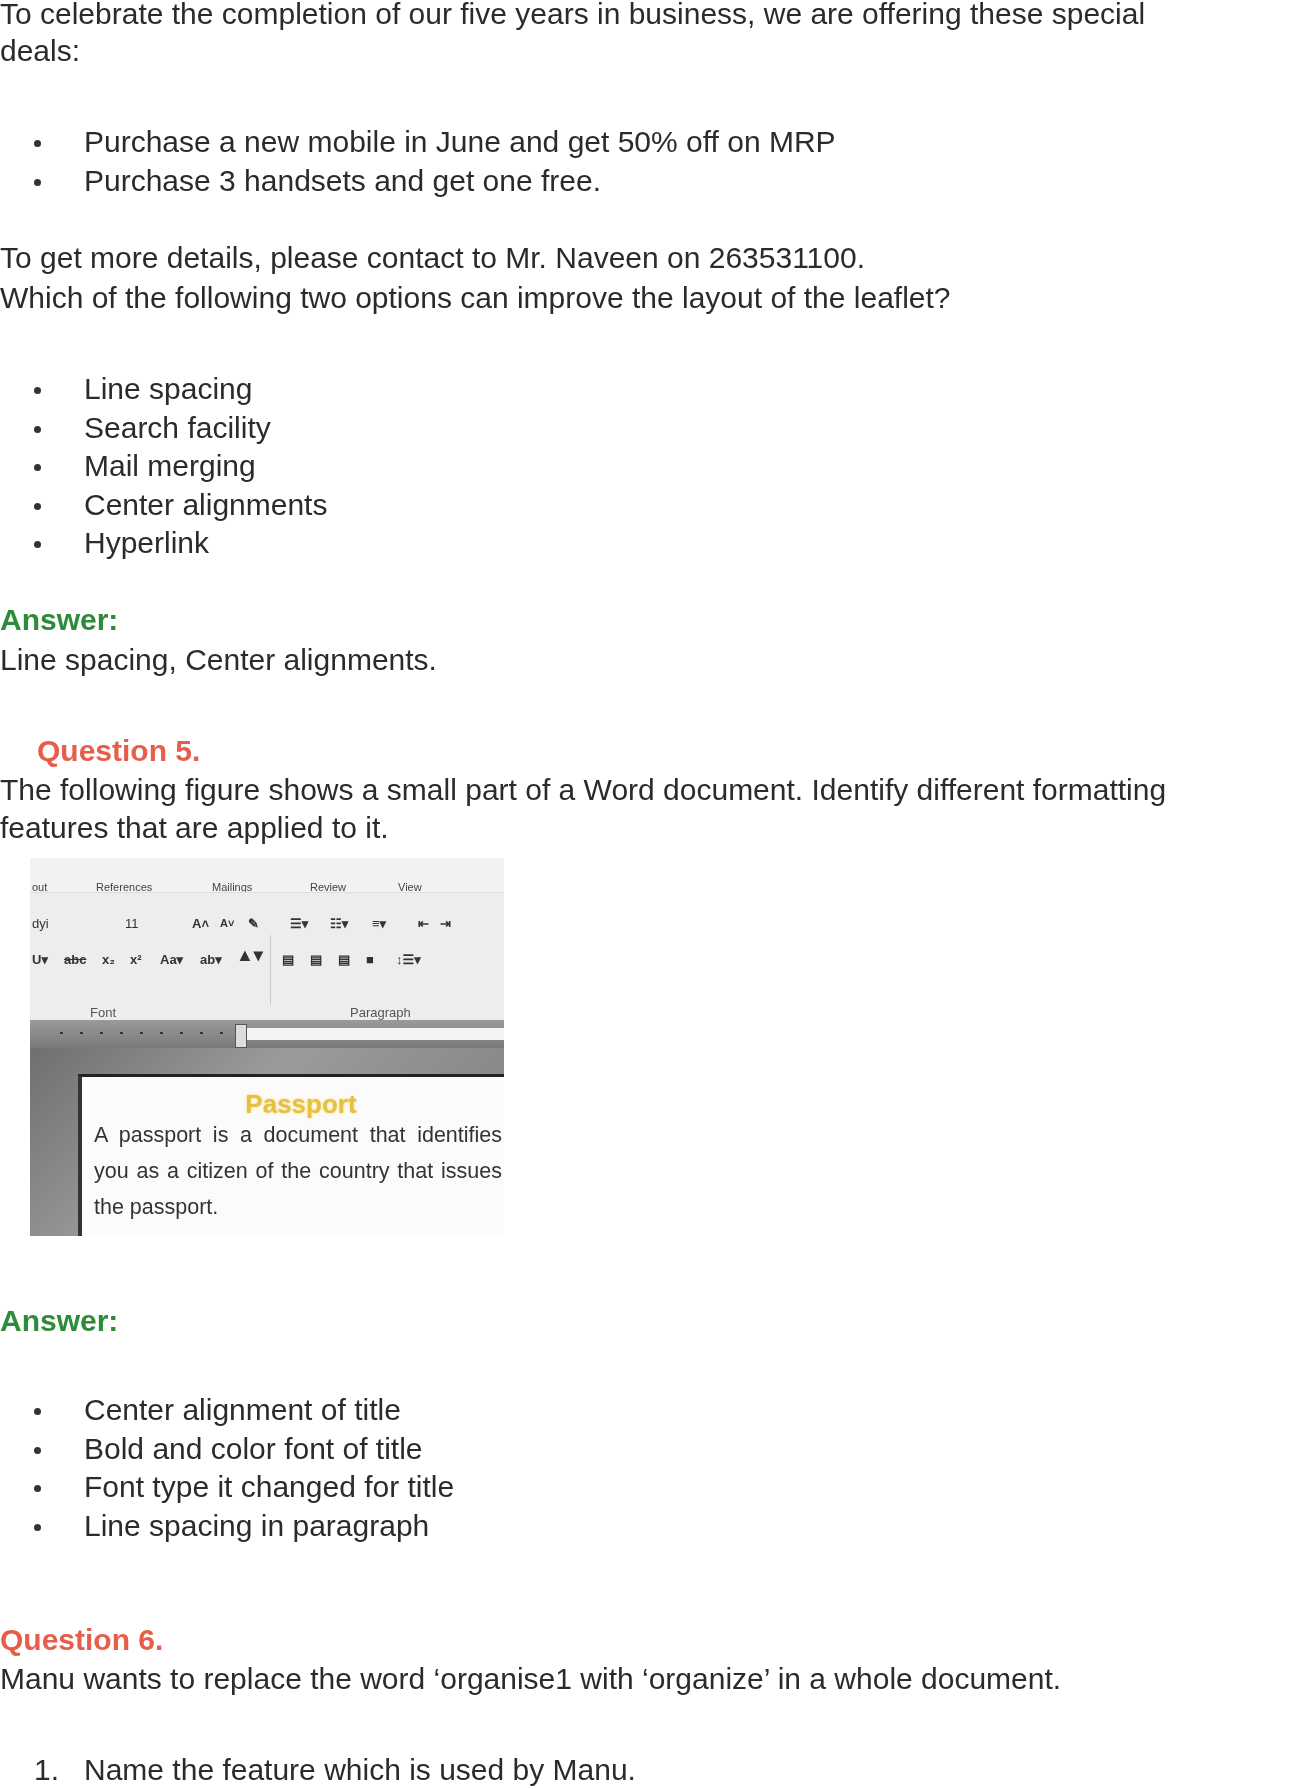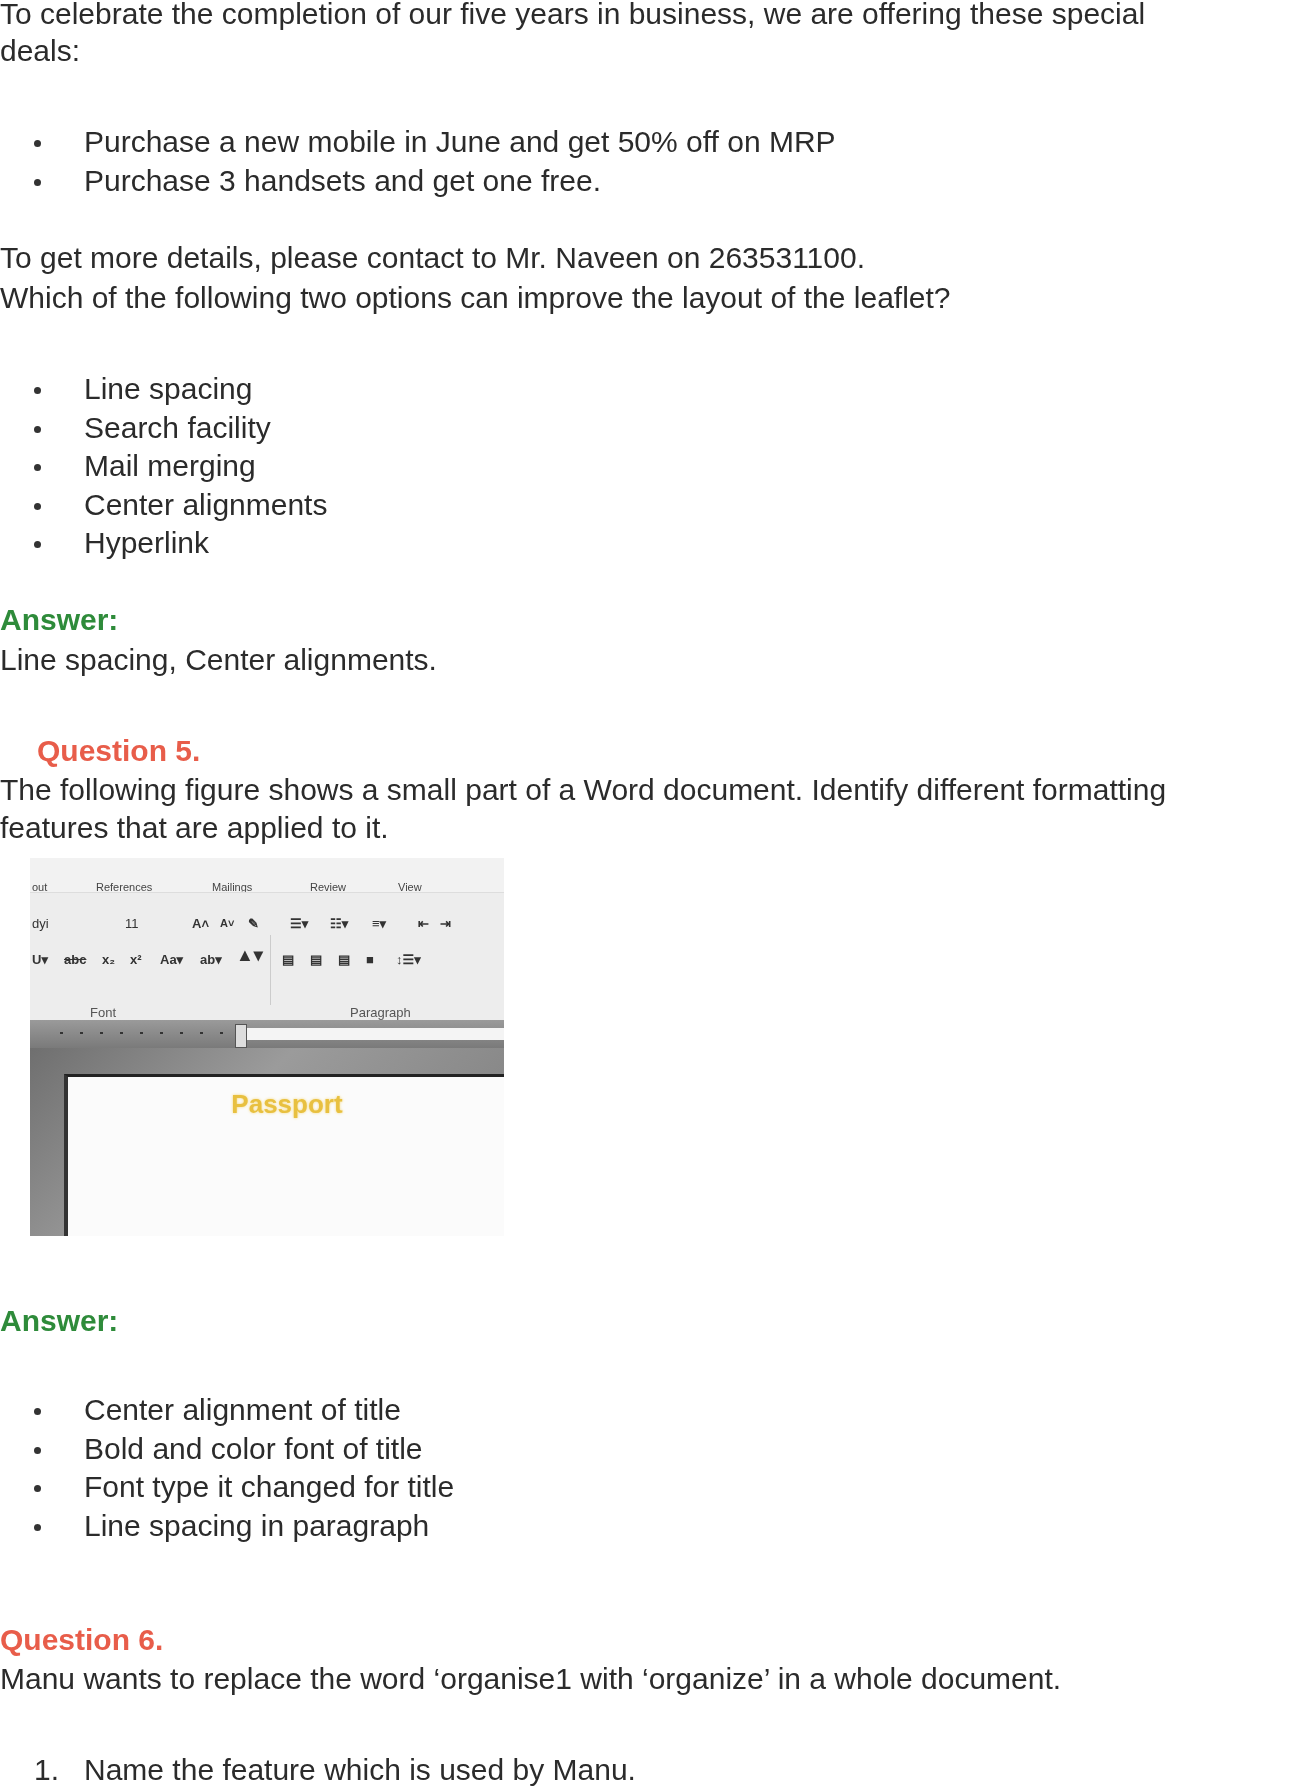--- a/index.html
+++ b/index.html
@@ -24,21 +24,21 @@
   .ribbon { position: absolute; left: 0; top: 34px; width: 474px; height: 128px; background: #ededed; border-top: 1px solid #ddd; }
   .rrow { position: absolute; left: 0; width: 474px; height: 32px; font-size: 13px; color: #333; }
   .rrow span { position: absolute; top: 7px; filter: blur(0.3px); font-weight: bold; }
   .grp { position: absolute; top: 100px; font-size: 13px; color: #555; filter: blur(0.3px); }
   .sep { position: absolute; top: 42px; width: 1px; height: 70px; background: #ccc; }
   .ruler { position: absolute; left: 0; top: 162px; width: 474px; height: 28px; background: linear-gradient(#9a9a9a, #7a7a7a); }
   .ruler .white { position: absolute; left: 212px; top: 8px; width: 262px; height: 12px; background: #f4f4f4; }
   .ruler .dots { position: absolute; left: 30px; top: 12px; width: 170px; height: 2px; background: repeating-linear-gradient(90deg, #333 0 3px, transparent 3px 20px); }
   .ruler .marker { position: absolute; left: 205px; top: 4px; width: 10px; height: 22px; border: 1px solid #555; background: #ddd; }
   .docarea { position: absolute; left: 0; top: 190px; width: 474px; height: 188px; background: linear-gradient(135deg, #6f6f6f, #9b9b9b 40%, #7c7c7c); }
-  .page { position: absolute; left: 34px; top: 26px; width: 438px; height: 162px; background: #fbfbfb; border-left: 4px solid #333; border-top: 3px solid #222; }
+  .page { position: absolute; left: 48px; top: 26px; width: 438px; height: 162px; background: #fbfbfb; border-left: 4px solid #333; border-top: 3px solid #222; }
   .ptitle { position: absolute; left: 0; width: 438px; top: 8px; text-align: center; font-size: 26px; font-weight: bold; color: #e8c040; text-shadow: 0 0 3px #f5d87a; }
   .pbody { position: absolute; left: 12px; top: 40px; width: 408px; font-size: 21.5px; line-height: 36px; color: #333; text-align: justify; text-align-last: left; white-space: normal; }
 </style>
 </head>
 <body>
 
 <div class="p" style="top:-6px;">To celebrate the completion of our five years in business, we are offering these special</div>
 <div class="p" style="top:31px;">deals:</div>
 
 <ul class="bl" style="top:123px;">
@@ -104,20 +104,21 @@
     <div class="grp" style="left:320px;">Paragraph</div>
   </div>
   <div class="ruler">
     <div class="white"></div>
     <div class="dots"></div>
     <div class="marker"></div>
   </div>
   <div class="docarea">
     <div class="page">
       <div class="ptitle">Passport</div>
+      <div class="pbody">A passport is a document that identifies you as a citizen of the country that issues the passport.</div>
     </div>
   </div>
 </div>
 
 <div class="p ans" style="top:1301px;">Answer:</div>
 
 <ul class="bl" style="top:1391px;">
   <li>Center alignment of title</li>
   <li>Bold and color font of title</li>
   <li>Font type it changed for title</li>

